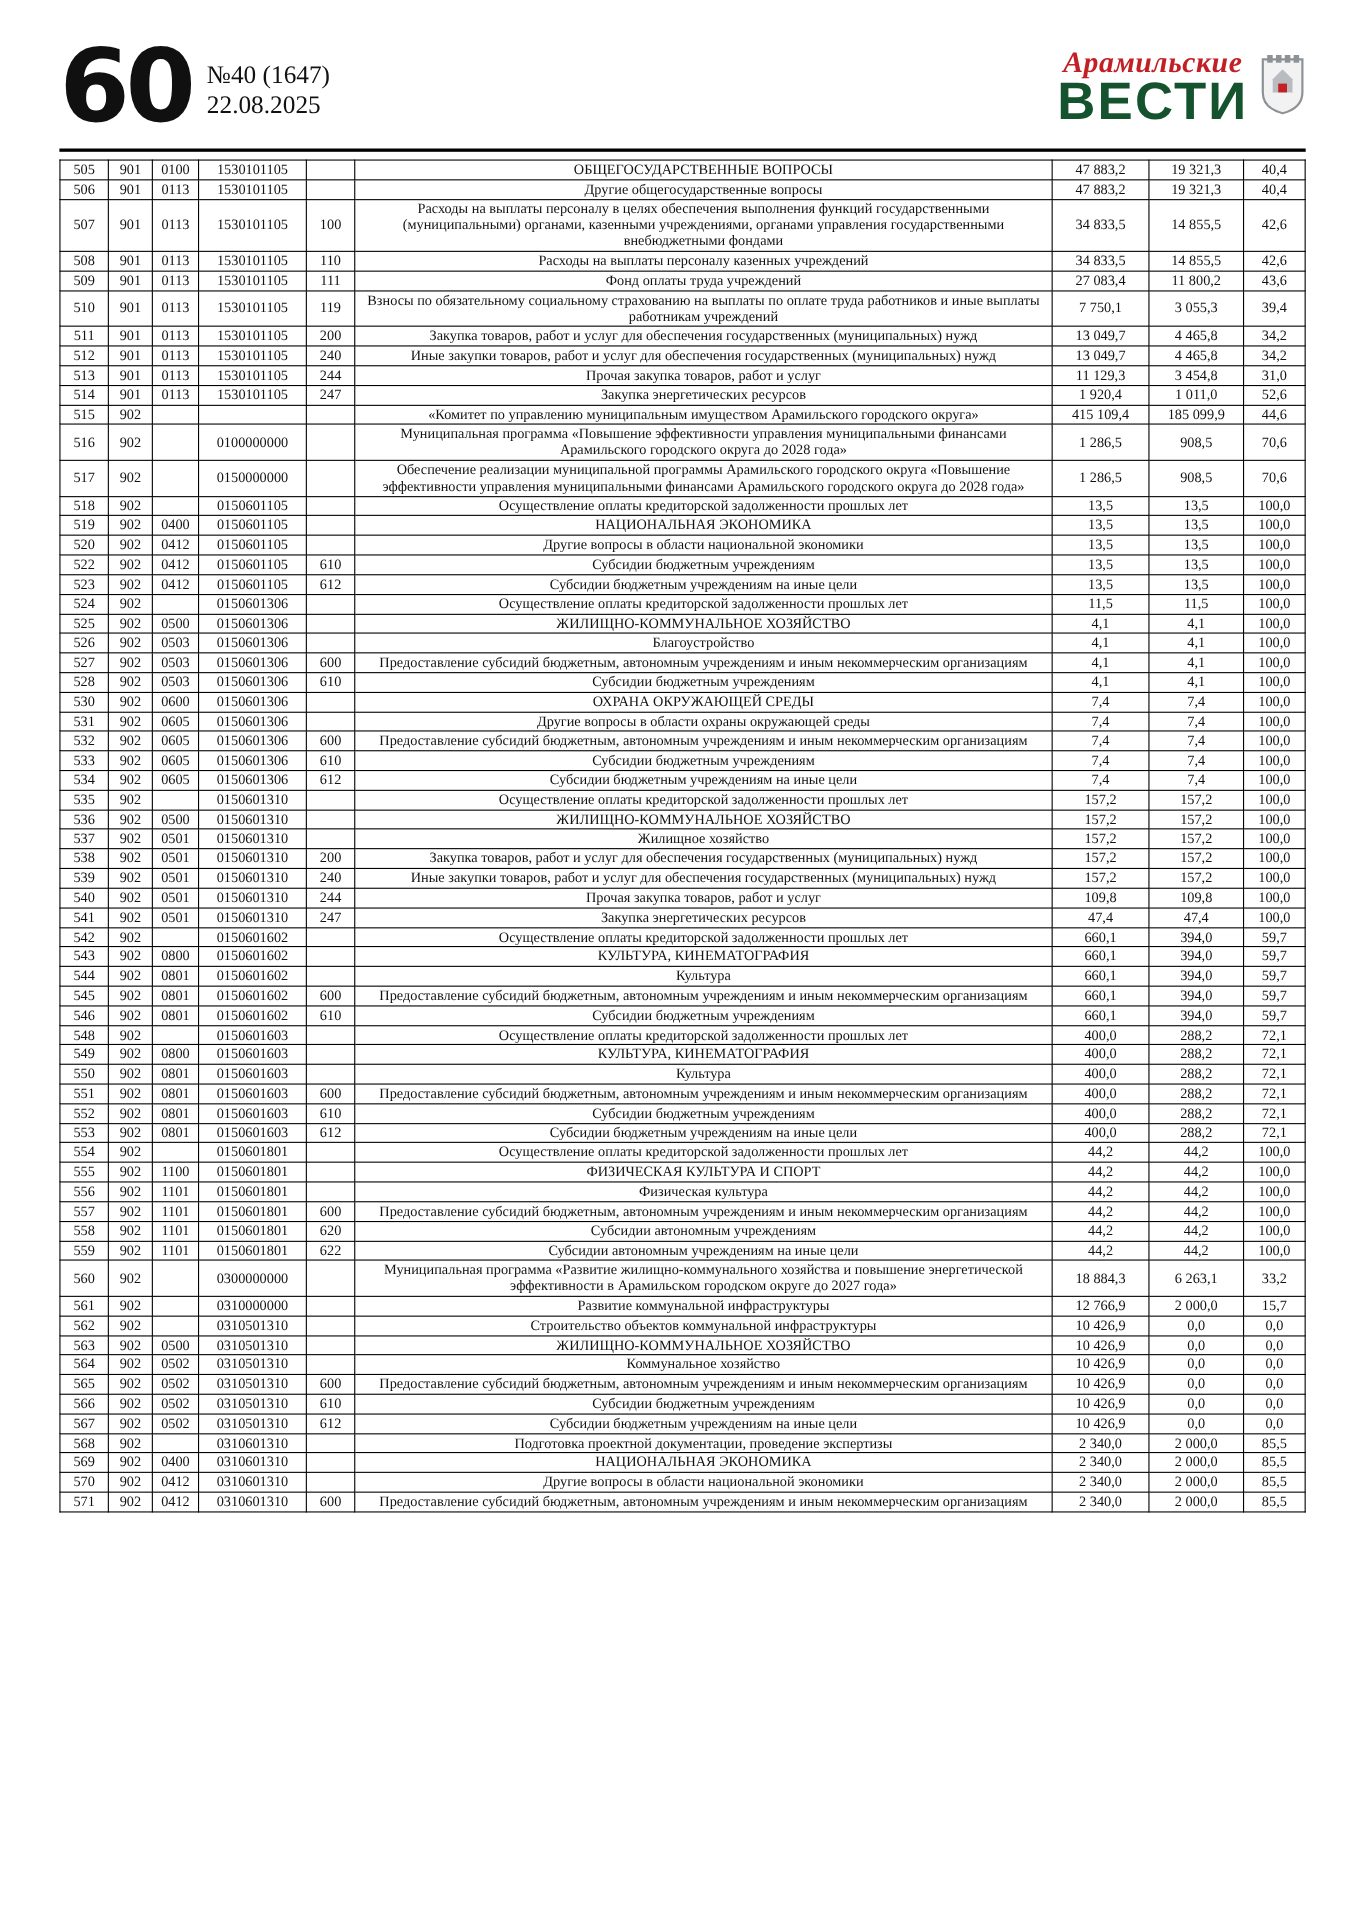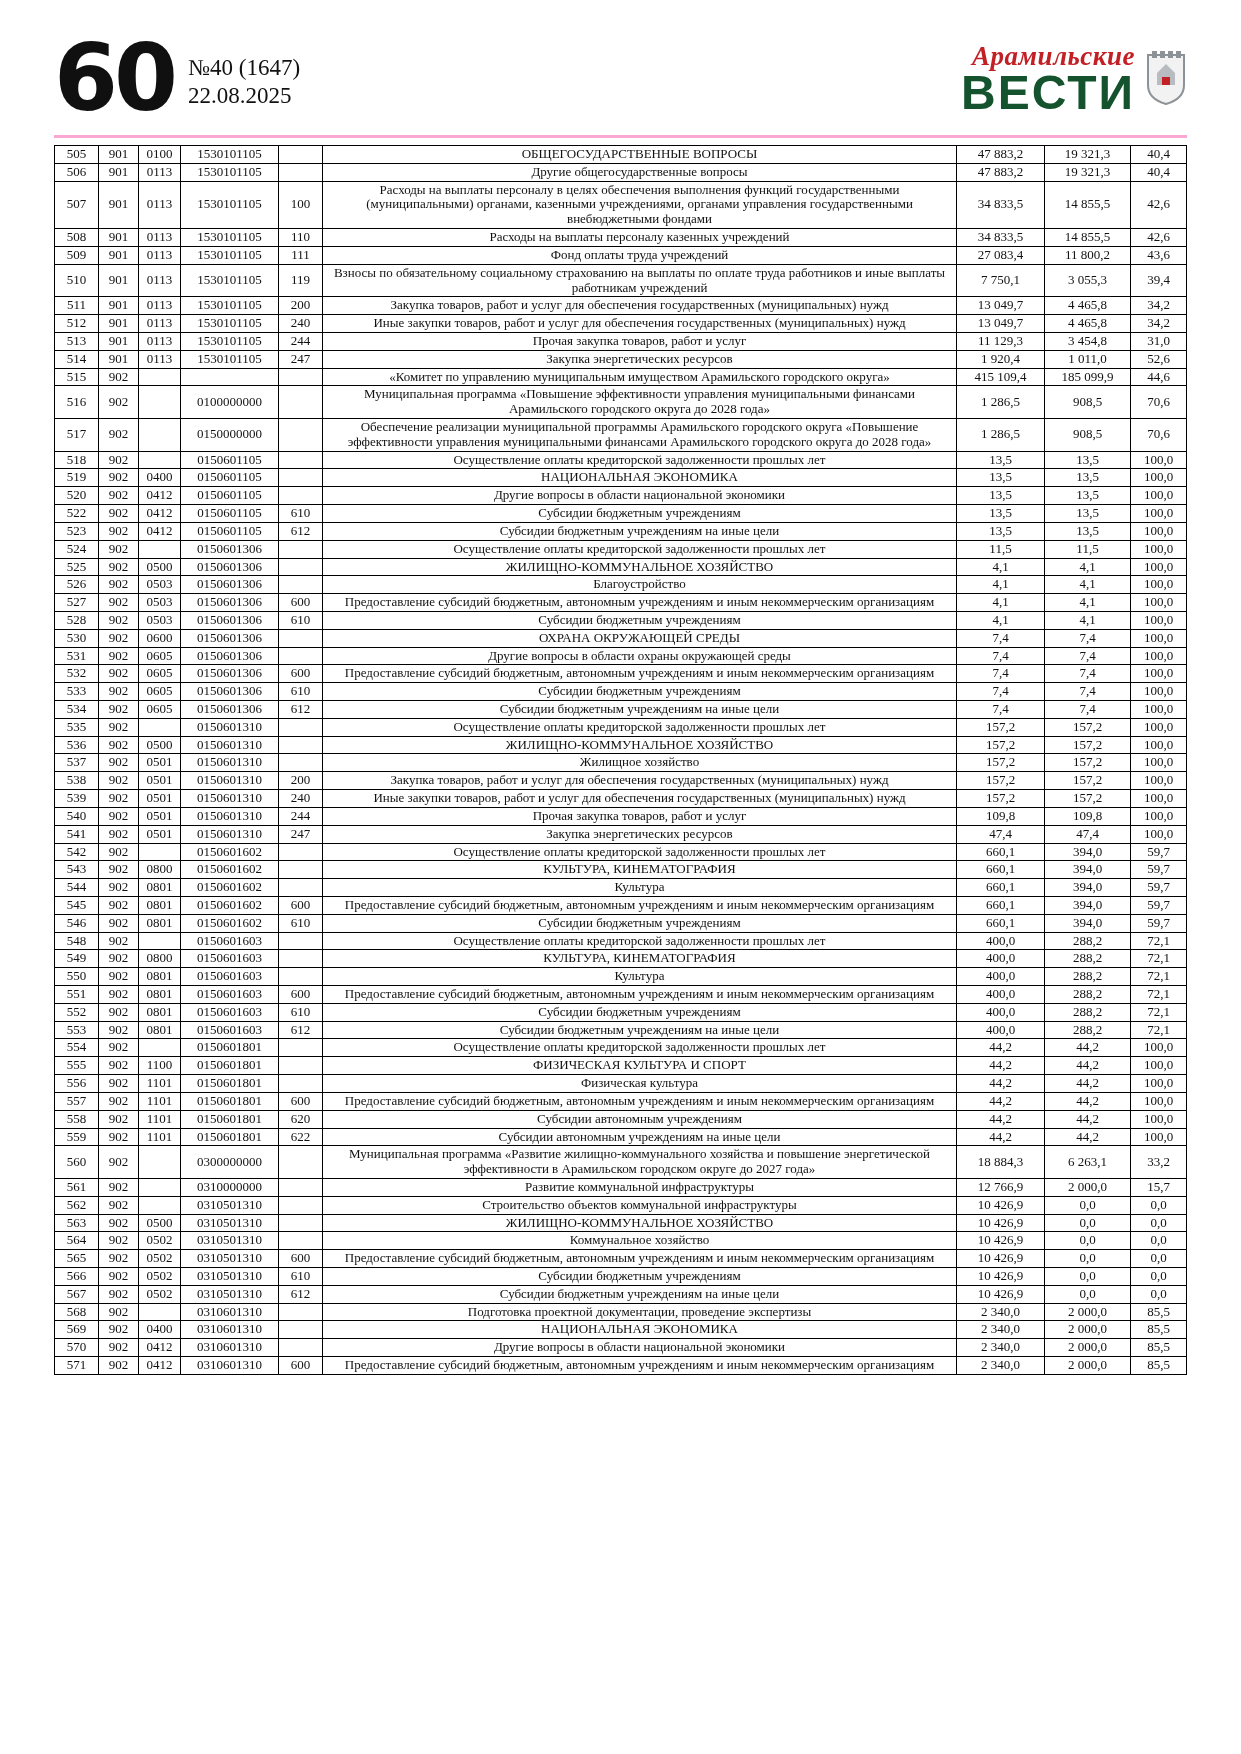--- a/index.html
+++ b/index.html
@@ -13,21 +13,21 @@
   }
   .page {
     padding: 34px 54px 30px 54px;
   }
   
   .masthead {
     display: flex;
     align-items: center;
     justify-content: space-between;
     padding-bottom: 10px;
-    border-bottom: 3px solid #f9a8d4;
+    border-bottom: 3px solid #000000;
     margin-bottom: 7px;
     height: 104px;
   }
   .mh-left { display: flex; align-items: center; gap: 14px; }
   .page-number {
     font-family: "DejaVu Sans", sans-serif;
     font-weight: 800;
     font-size: 92px;
     line-height: 0.9;
     letter-spacing: -4px;
@@ -43,21 +43,21 @@
   .section-title {
     font-family: "DejaVu Serif", serif;
     font-style: italic;
     font-weight: 600;
     font-size: 52px;
     letter-spacing: 1px;
     color: #101010;
     transform: translateX(-20px);
   }
   .brand { display: flex; align-items: center; gap: 10px; }
-  .brand-text { text-align: right; }
+  .brand-text { text-align: center; }
   .brand-top {
     font-family: "Liberation Serif", serif;
     font-style: italic;
     font-weight: 700;
     font-size: 27px;
     color: #c32026;
     line-height: 1;
     letter-spacing: 0.5px;
   }
   .brand-bottom {

